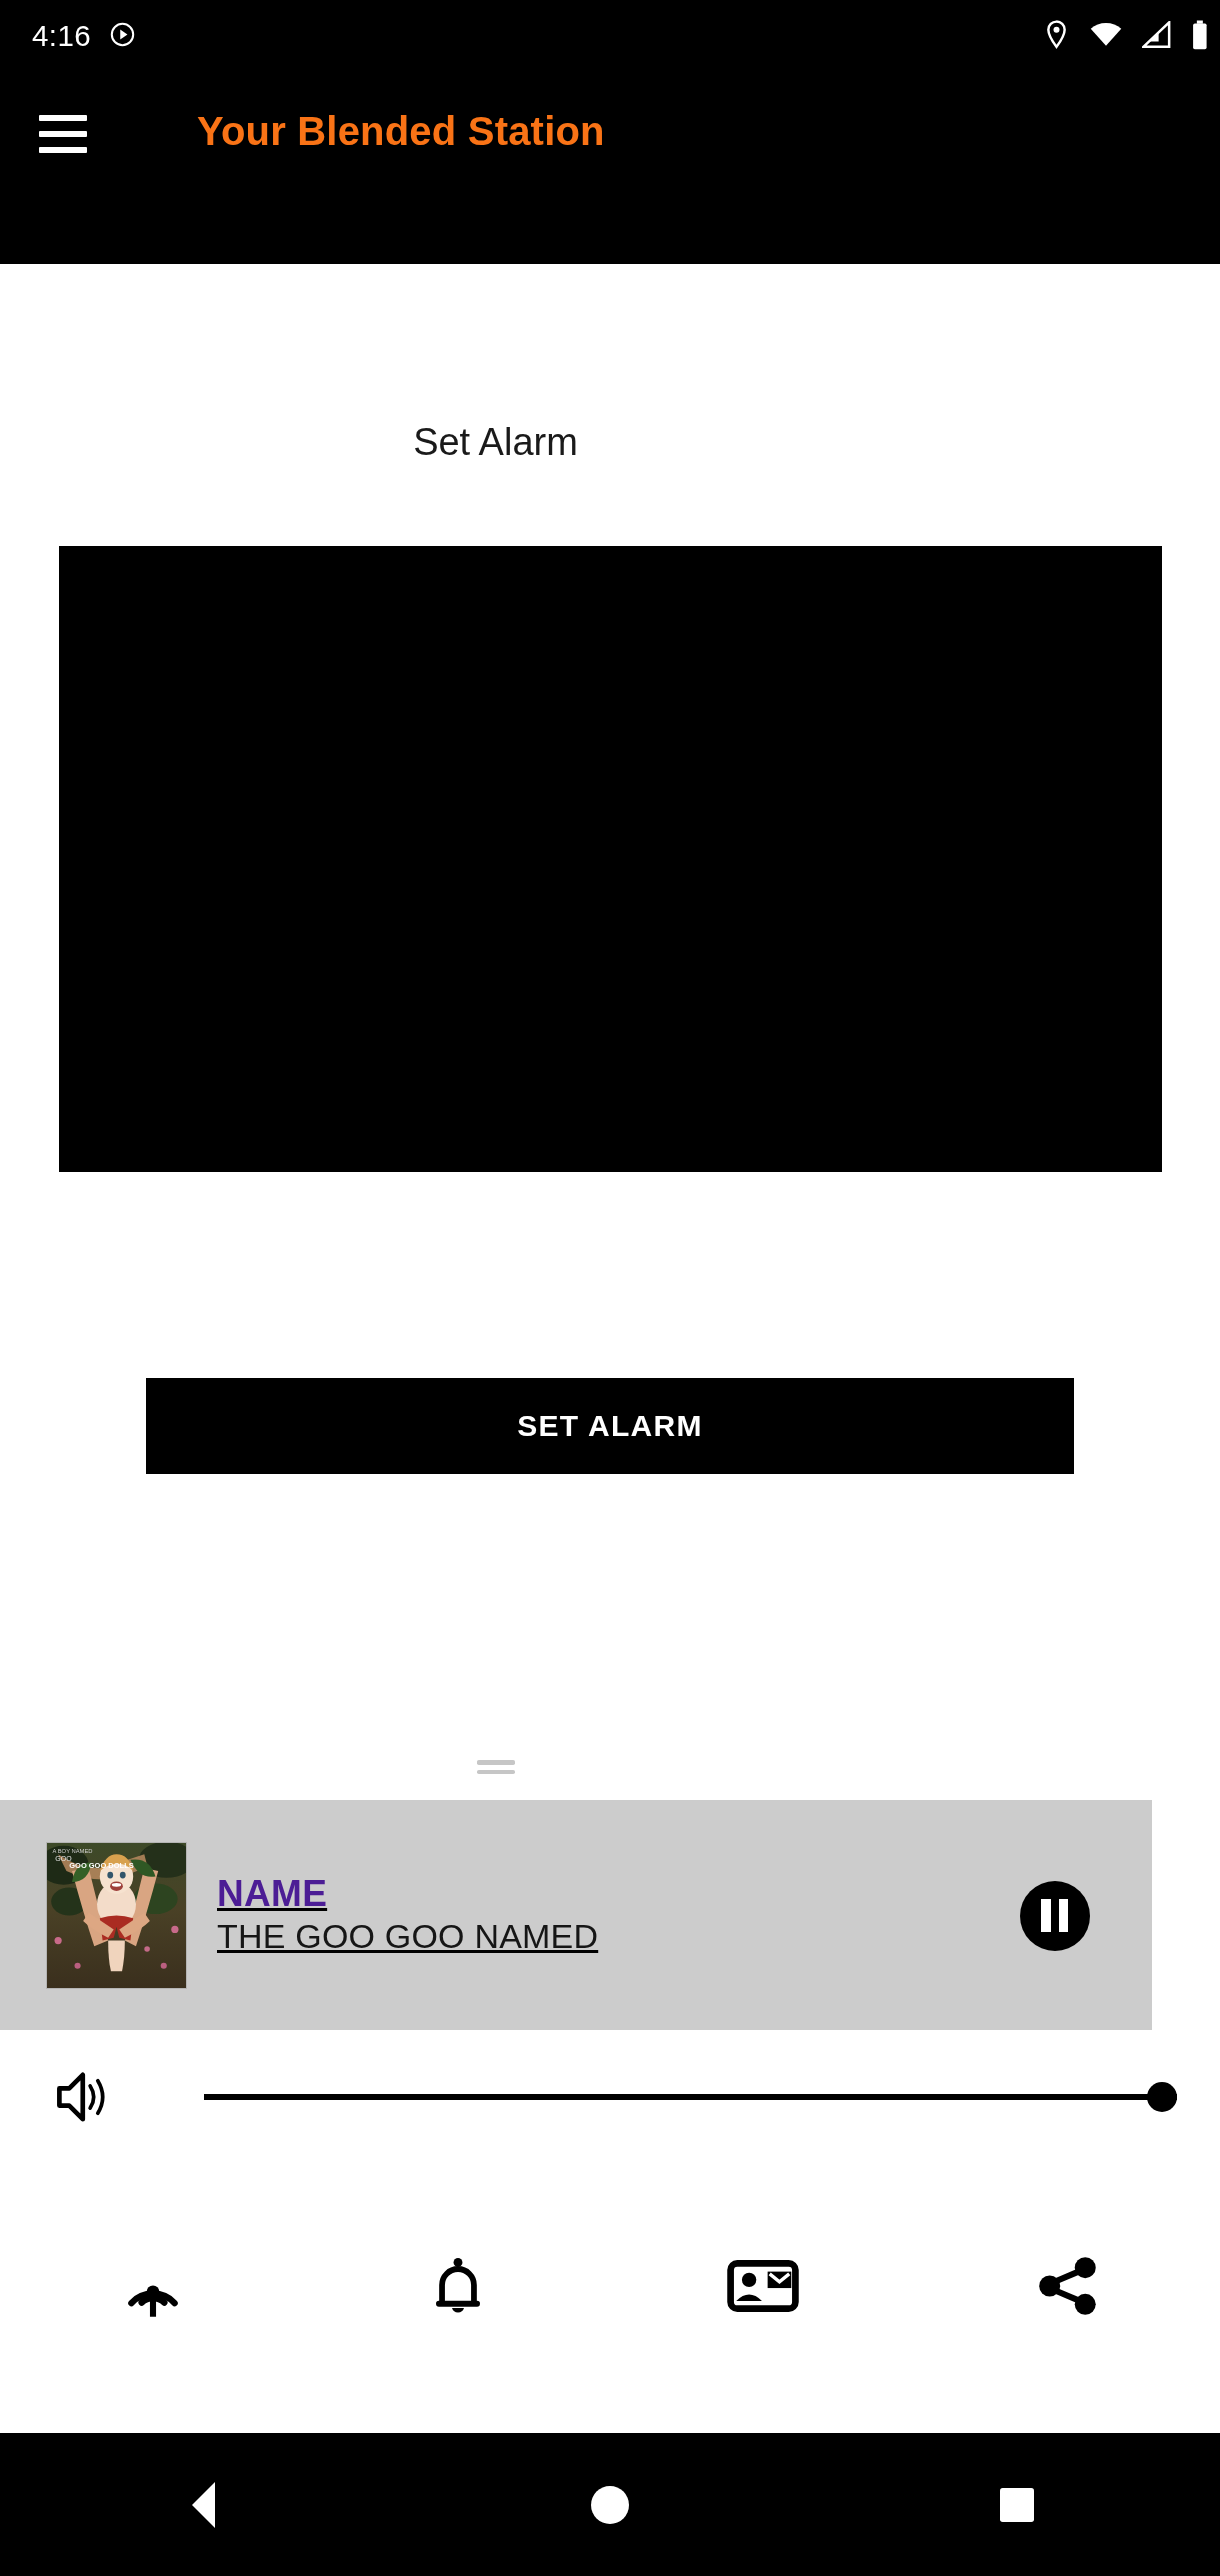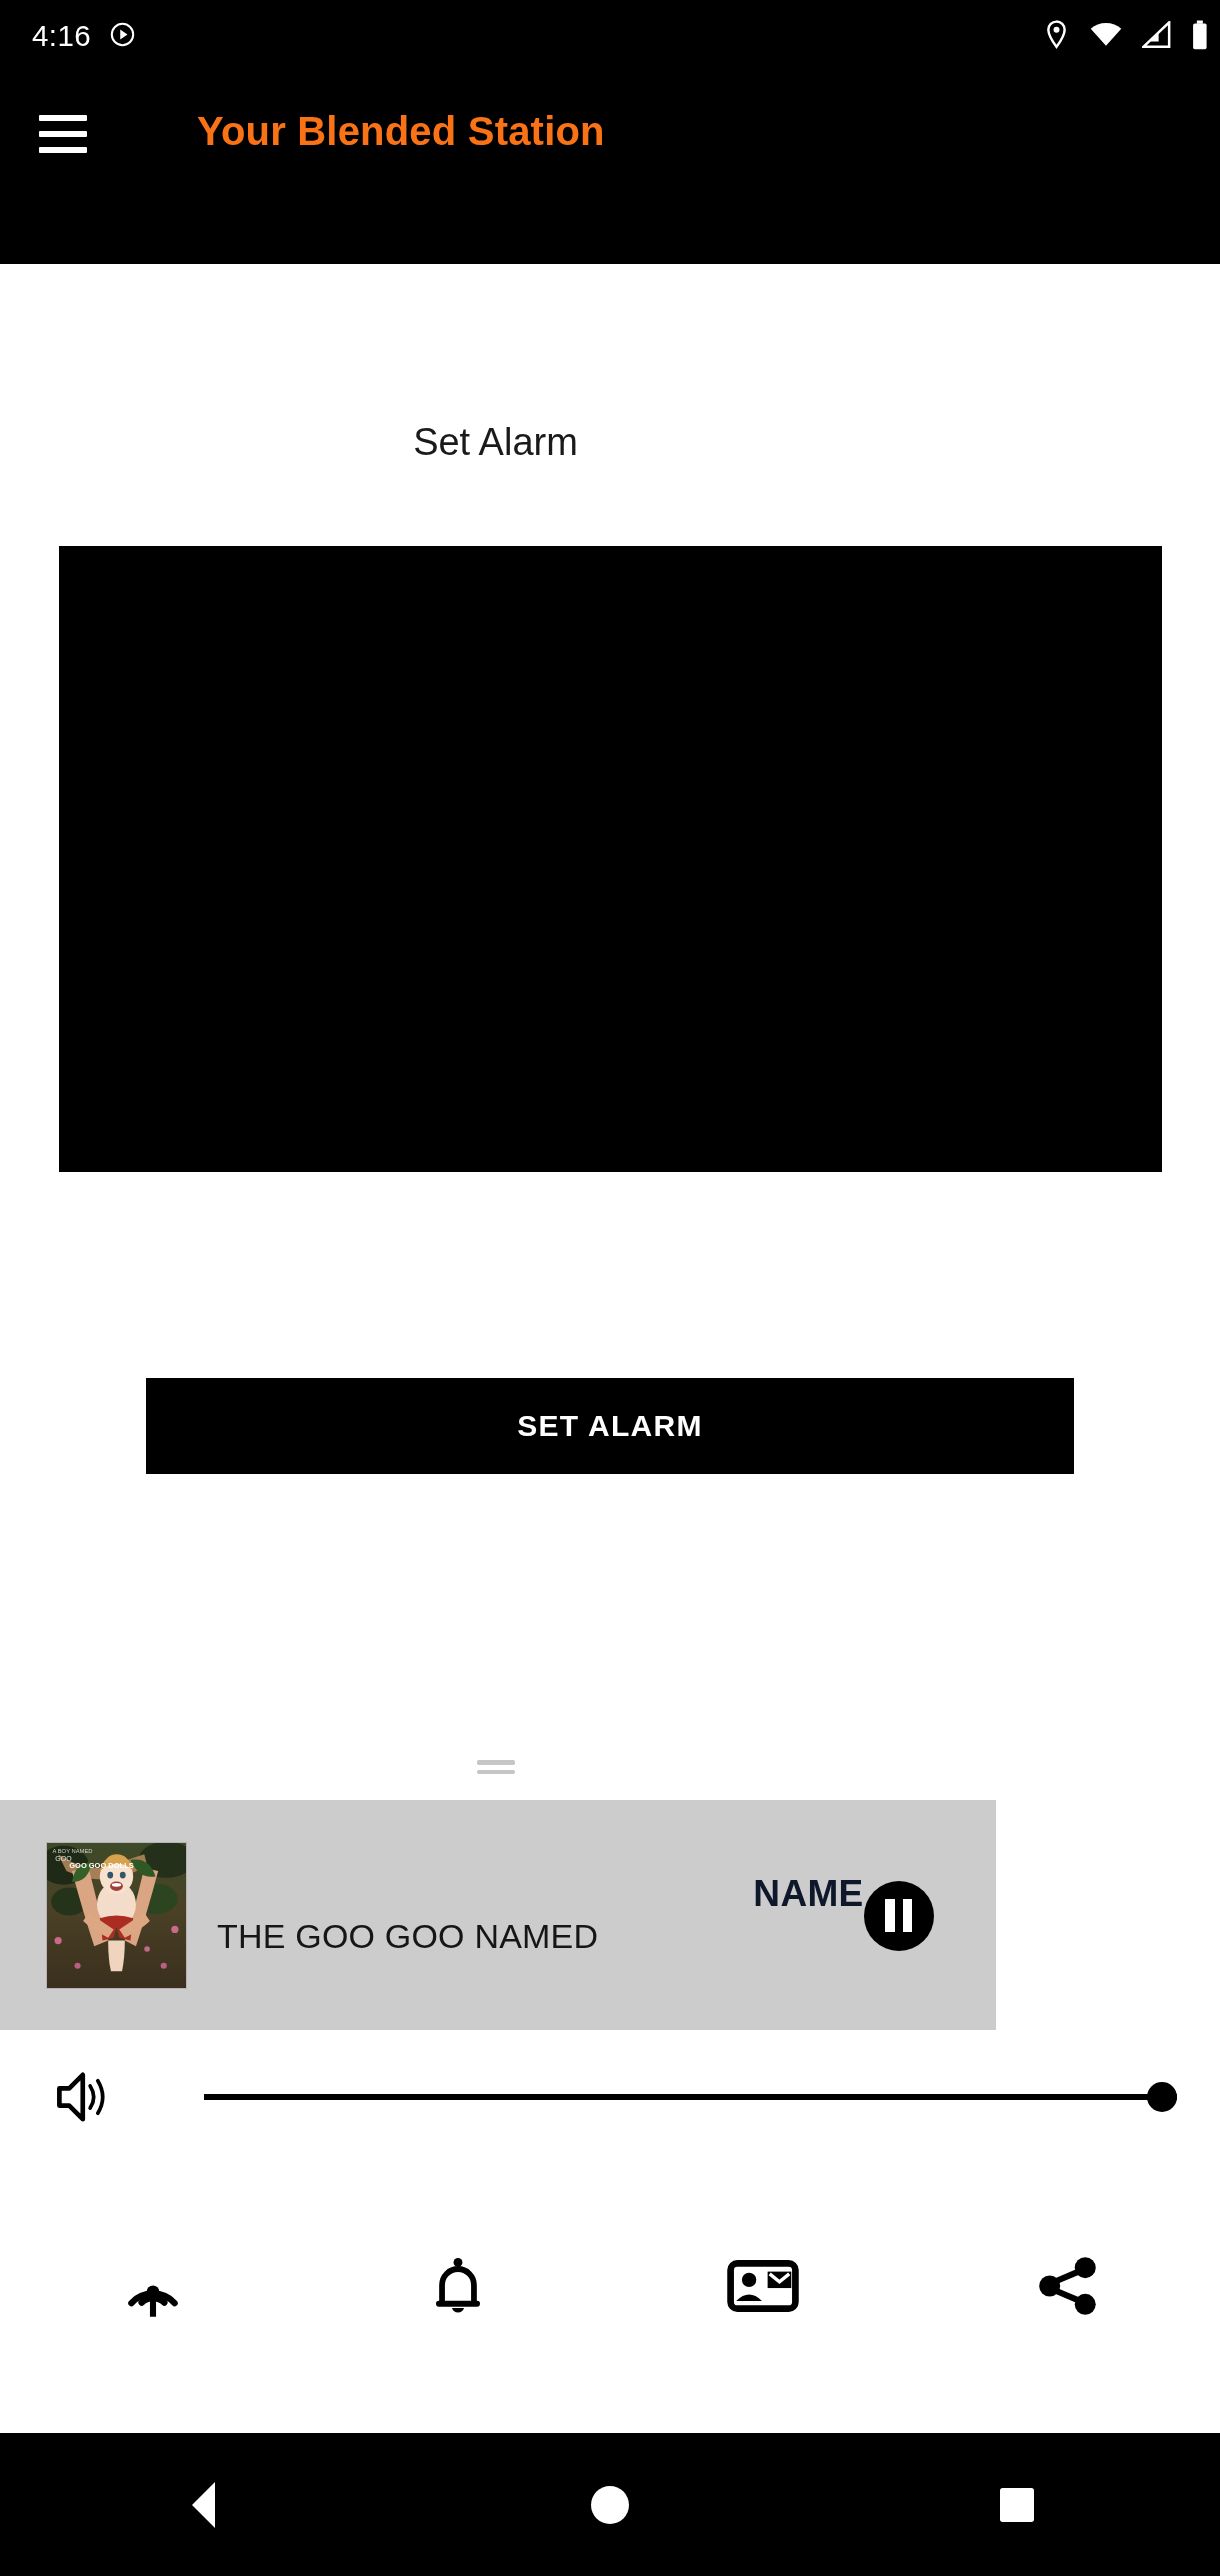--- a/index.html
+++ b/index.html
@@ -169,49 +169,49 @@
     width: 38px;
     height: 4.5px;
     background: #c6c6c6;
     border-radius: 1.8px;
   }
 
   
   .now-playing {
     position: absolute;
     top: 1800px; left: 0;
-    width: 996px;
+    width: 1152px;
     height: 231px;
     background: #cccccc;
     display: flex;
     align-items: center;
     padding: 0 41px 0 46px;
+    text-decoration: underline;
   }
   .album-art {
     width: 141px;
     height: 147px;
     flex: 0 0 auto;
     position: relative;
     overflow: hidden;
     background: #2a3322;
     border: 0.9px solid #b4b4b4;
   }
   .album-art svg { display: block; width: 100%; height: 100%; }
   .np-text {
     margin-left: 30px;
     flex: 1 1 auto;
     min-width: 0;
   }
   .np-title {
     font-size: 37px;
     font-weight: bold;
-    color: #0f172a;
+    color: #4c1d95;
     line-height: 1.08;
     letter-spacing: 0.3px;
-    text-align: right;
   }
   .np-artist {
     font-size: 34px;
     color: #161616;
     line-height: 1.2;
     margin-top: 2.7px;
     letter-spacing: 0.2px;
   }
   .pause-btn {
     flex: 0 0 auto;

